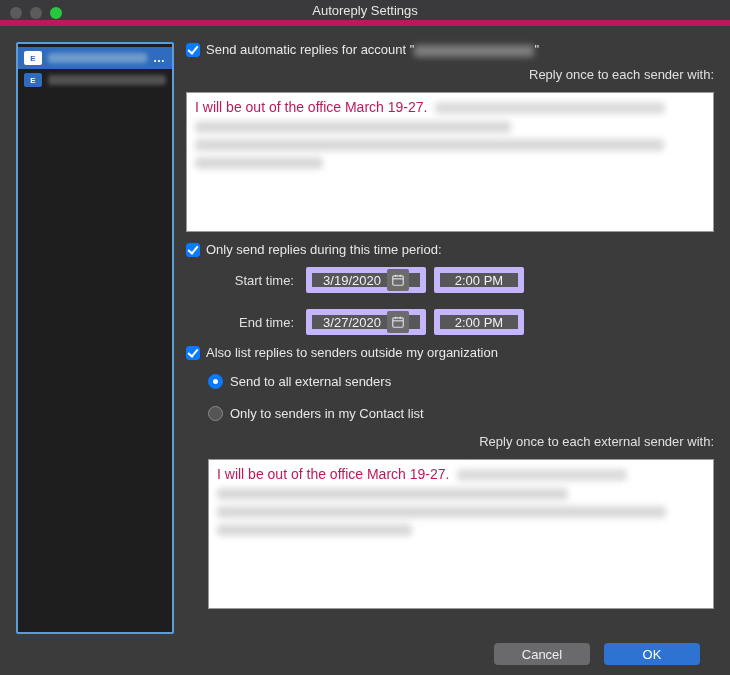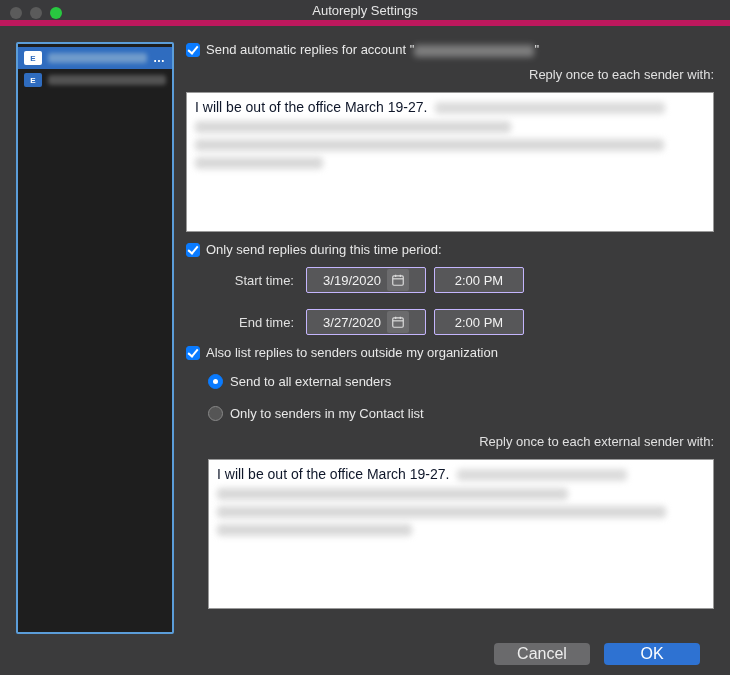--- a/index.html
+++ b/index.html
@@ -123,21 +123,21 @@
     border: 1px solid #999;
     width: 100%;
     height: 140px;
     padding: 6px 8px;
     color: #111;
     font-size: 14px;
     position: relative;
     overflow: hidden;
   }
   .richbox.small { height: 150px; }
-  .richbox .visible-text { color:#0f172a; }
+  .richbox .visible-text { color:#be185d; }
   .blur-lines {
     position: relative;
   }
   .blur-line {
     height: 12px;
     background: #bfbfbf;
     filter: blur(3px);
     opacity: 0.6;
     border-radius: 4px;
     margin-top: 6px;
@@ -157,21 +157,21 @@
   .datefield, .timefield {
     background: #575759;
     height: 26px;
     display: flex;
     align-items: center;
     justify-content: center;
     color: #f2f2f2;
     border-radius: 2px;
     font-size: 13px;
     position: relative;
-    border: 1px solid #c4b5fd;
+    border: 6px solid #c4b5fd;
   }
   .datefield .cal {
     width: 22px; height: 22px;
     background: #6b6b6d;
     margin-left: 6px;
     display:flex;align-items:center;justify-content:center;
     border-radius:2px;
   }
   .datefield .cal svg { width:14px; height:14px; }
   .radio {
@@ -201,21 +201,21 @@
     height: 40px;
     display: flex;
     justify-content: flex-end;
     align-items: center;
     gap: 14px;
     padding-right: 30px;
   }
   .btn {
     width: 96px; height: 22px;
     border-radius: 4px;
-    font-size: 16px;
+    font-size: 13px;
     display:flex;align-items:center;justify-content:center;
     cursor:pointer;
     border:none;
     color:#eee;
   }
   .btn.secondary { background: #6a6a6c; }
   .btn.primary { background: #2e72d2; color:#fff; }
   label { cursor: default; }
 </style>
 </head>

